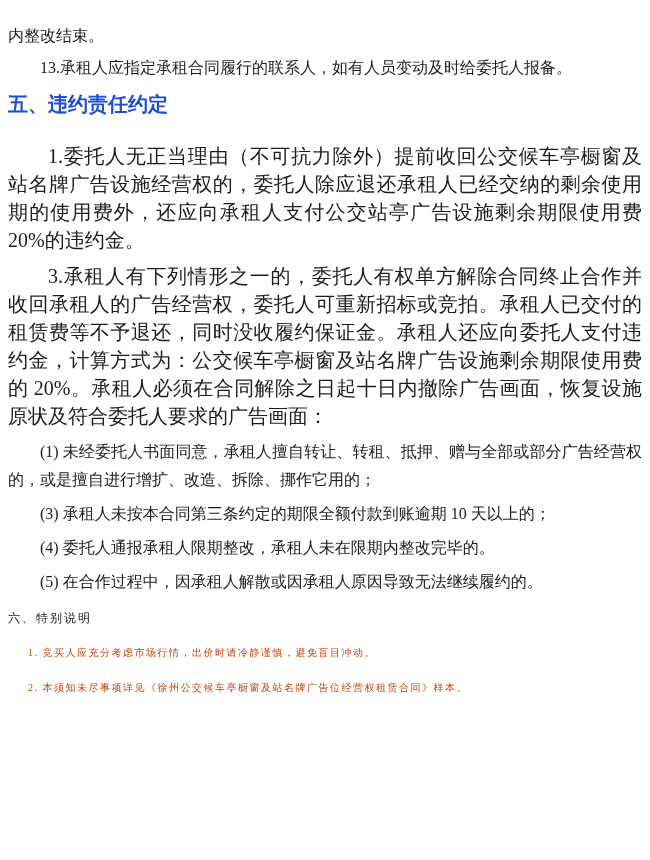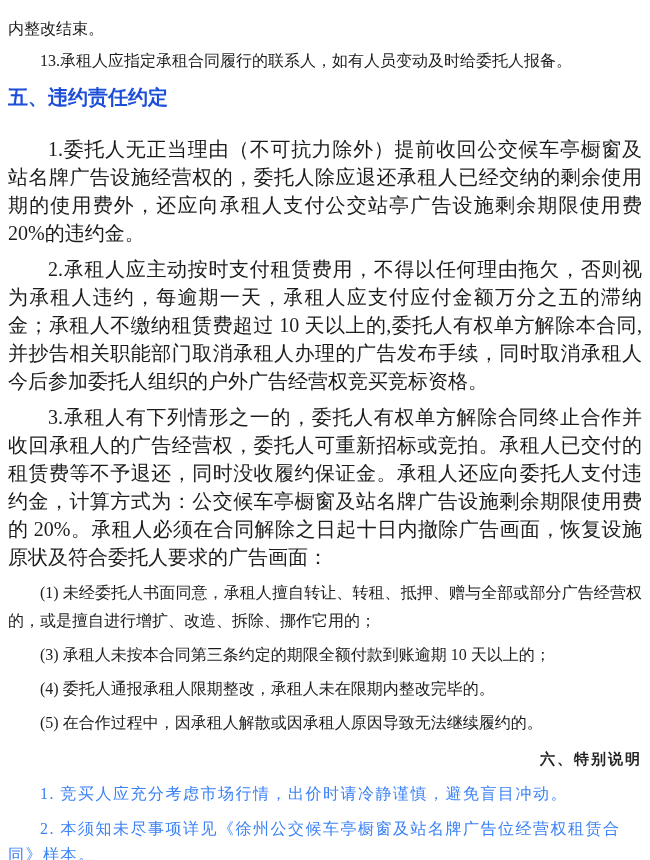--- a/index.html
+++ b/index.html
@@ -6,21 +6,21 @@
     margin: 0;
     padding: 0;
     background: #ffffff;
   }
   .page {
     position: relative;
     width: 650px;
     height: 860px;
     background: #ffffff;
     box-sizing: border-box;
-    padding: 15px 8px 0 8px;
+    padding: 22px 8px 0 8px;
     overflow: hidden;
     font-family: "Liberation Serif", "DejaVu Serif", serif;
     color: #1c1c1c;
   }
   p {
     margin: 0;
   }
   .cont-line {
     font-size: 16px;
     line-height: 28px;
@@ -39,58 +39,56 @@
   .h-sans {
     font-family: "Liberation Sans", "DejaVu Sans", sans-serif;
     font-weight: bold;
     font-size: 20px;
     line-height: 24px;
     color: #1d4ed8;
     margin: 10px 0 26px 0;
   }
   .h-serif {
     font-family: "Liberation Serif", "DejaVu Serif", serif;
-    font-weight: bold;
-    font-size: 15px;
+    font-weight: normal;
+    font-size: 12px;
     line-height: 24px;
     letter-spacing: 2px;
     color: #222222;
     margin: 10px 0 10px 0;
-    text-align: right;
   }
   .list-item {
     font-size: 16px;
     line-height: 28px;
     text-align: justify;
     text-indent: 2em;
     margin-bottom: 6px;
   }
   .kai-item {
-    font-size: 16px;
+    font-size: 10px;
     line-height: 26px;
     text-indent: 2em;
     letter-spacing: 1.5px;
-    color: #3b82f6;
+    color: #c2410c;
     margin-bottom: 9px;
   }
 </style>
 </head>
 <body>
 
 <div class="page">
 
   <p class="cont-line">内整改结束。</p>
 
   <p class="cont-line indent">13.承租人应指定承租合同履行的联系人，如有人员变动及时给委托人报备。</p>
 
   <h2 class="h-sans">五、违约责任约定</h2>
 
   <p class="para">1.委托人无正当理由（不可抗力除外）提前收回公交候车亭橱窗及站名牌广告设施经营权的，委托人除应退还承租人已经交纳的剩余使用期的使用费外，还应向承租人支付公交站亭广告设施剩余期限使用费 20%的违约金。</p>
 
-  <p class="para">2.承租人应主动按时支付租赁费用，不得以任何理由拖欠，否则视为承租人违约，每逾期一天，承租人应支付应付金额万分之五的滞纳金；承租人不缴纳租赁费超过 10 天以上的,委托人有权单方解除本合同,并抄告相关职能部门取消承租人办理的广告发布手续，同时取消承租人今后参加委托人组织的户外广告经营权竞买竞标资格。</p>
 
   <p class="para">3.承租人有下列情形之一的，委托人有权单方解除合同终止合作并收回承租人的广告经营权，委托人可重新招标或竞拍。承租人已交付的租赁费等不予退还，同时没收履约保证金。承租人还应向委托人支付违约金，计算方式为：公交候车亭橱窗及站名牌广告设施剩余期限使用费的 20%。承租人必须在合同解除之日起十日内撤除广告画面，恢复设施原状及符合委托人要求的广告画面：</p>
 
   <p class="list-item">(1) 未经委托人书面同意，承租人擅自转让、转租、抵押、赠与全部或部分广告经营权的，或是擅自进行增扩、改造、拆除、挪作它用的；</p>
 
 
   <p class="list-item">(3) 承租人未按本合同第三条约定的期限全额付款到账逾期 10 天以上的；</p>
 
   <p class="list-item">(4) 委托人通报承租人限期整改，承租人未在限期内整改完毕的。</p>
 

